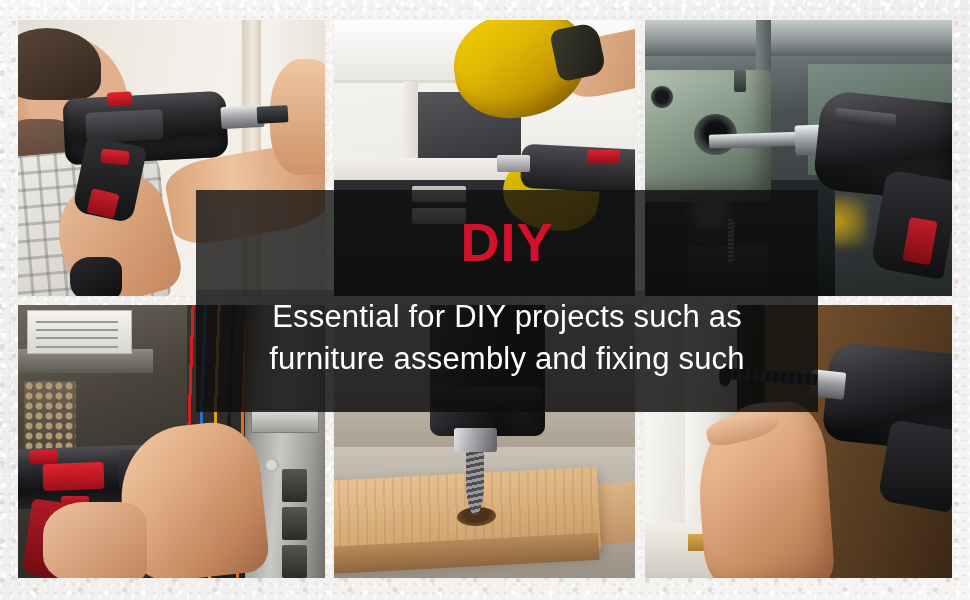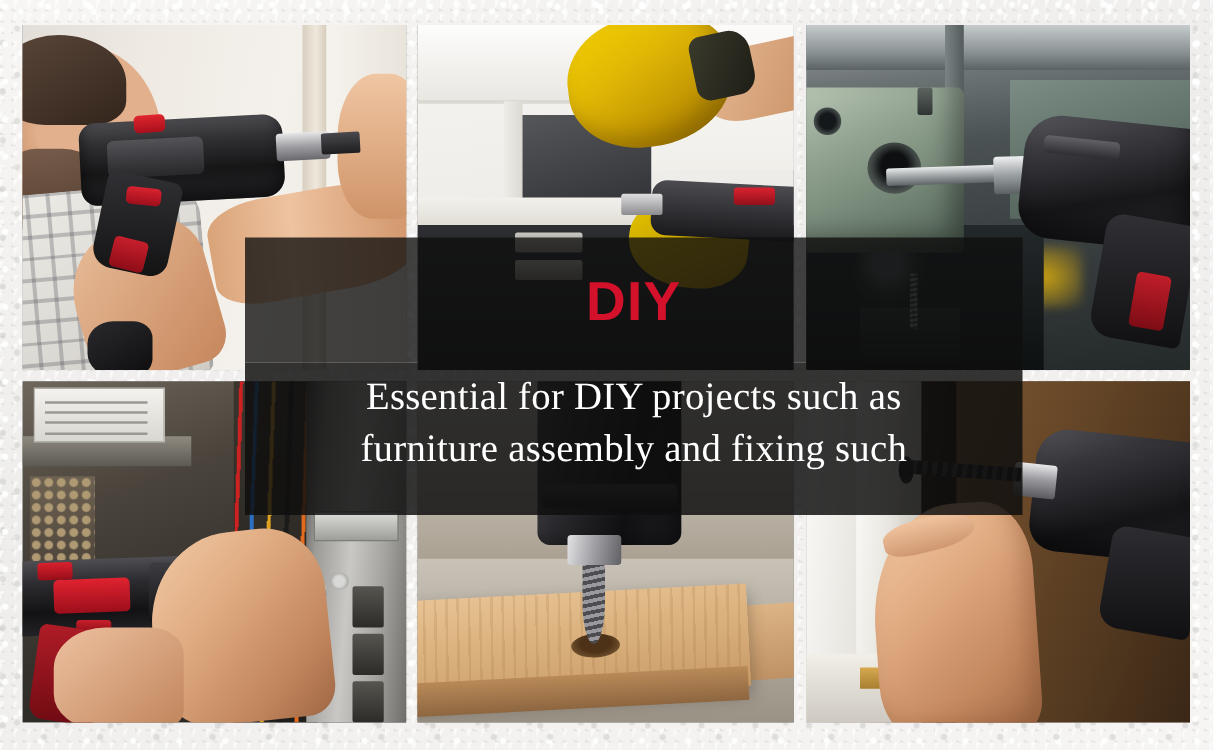--- a/index.html
+++ b/index.html
@@ -303,30 +303,30 @@
   }
   #overlay-bottom {
     position:absolute; left:196px; top:290px; width:622px; height:122px;
     background:rgba(14,14,14,.84);
   }
 
   
   #headline {
     position:absolute; left:196px; top:214px; width:622px;
     text-align:center;
-    font-size:44px; font-weight:bold; letter-spacing:1px; line-height:56px;
+    font-size:54px; font-weight:bold; letter-spacing:1px; line-height:56px;
     font-family:"Liberation Sans", sans-serif;
   }
   #subtitle {
     position:absolute; left:196px; top:296px; width:622px;
     text-align:center; color:#ffffff;
     font-size:31px; font-weight:400; line-height:42px; letter-spacing:.2px;
     font-family:"Liberation Sans", sans-serif;
   }
-  #subtitle .ln { display:block; white-space:nowrap;font-family:Liberation Serif, serif; }
+  #subtitle .ln { display:block; white-space:nowrap; }
 </style>
 </head>
 <body>
 
 <div id="banner">
 
   <div class="cell" id="photo-1">
     <div class="ph">
       <div class="bg"></div>
       <div class="wallseam"></div>

